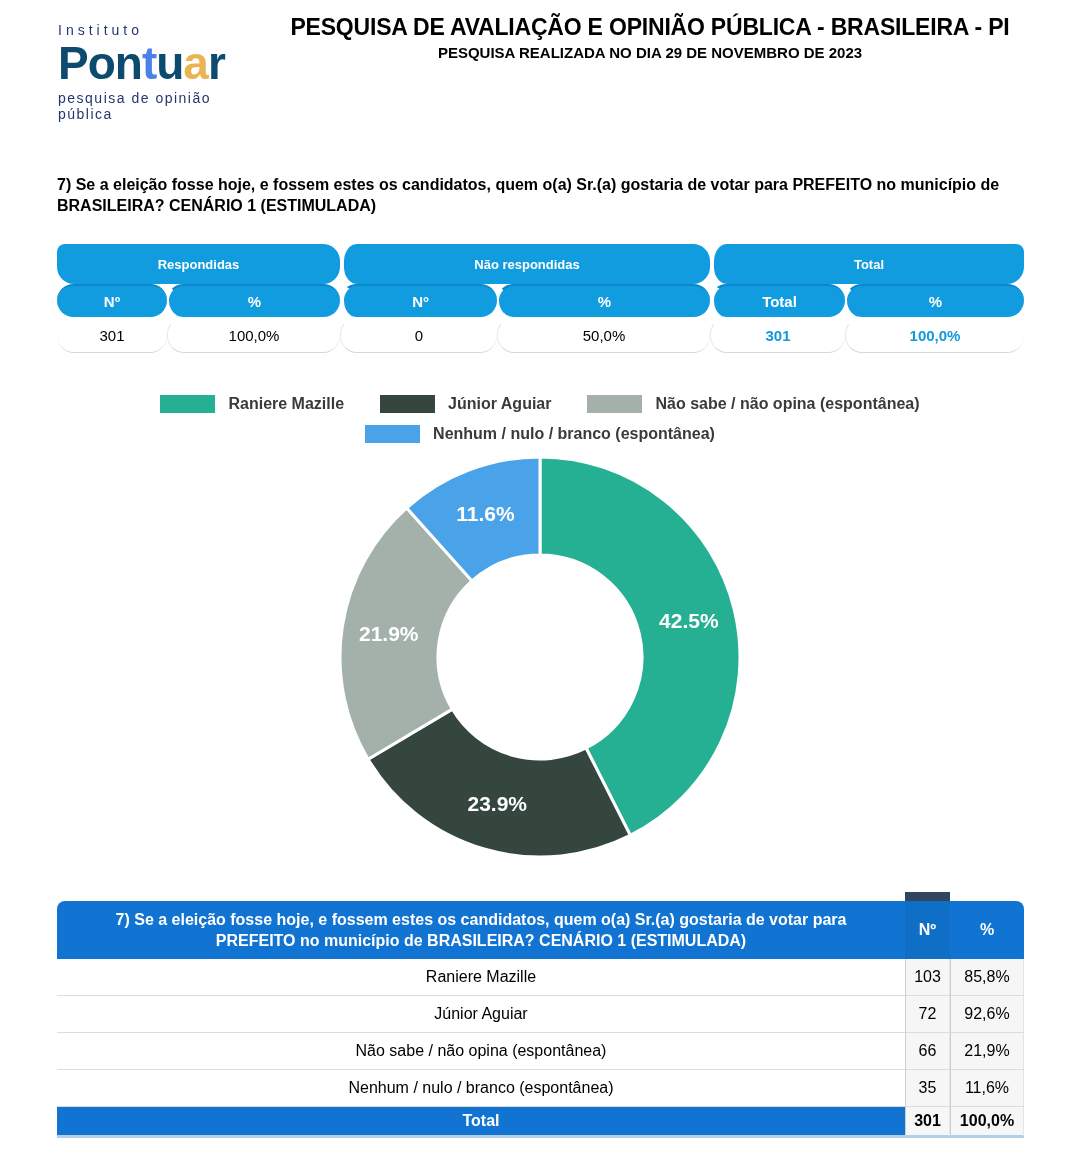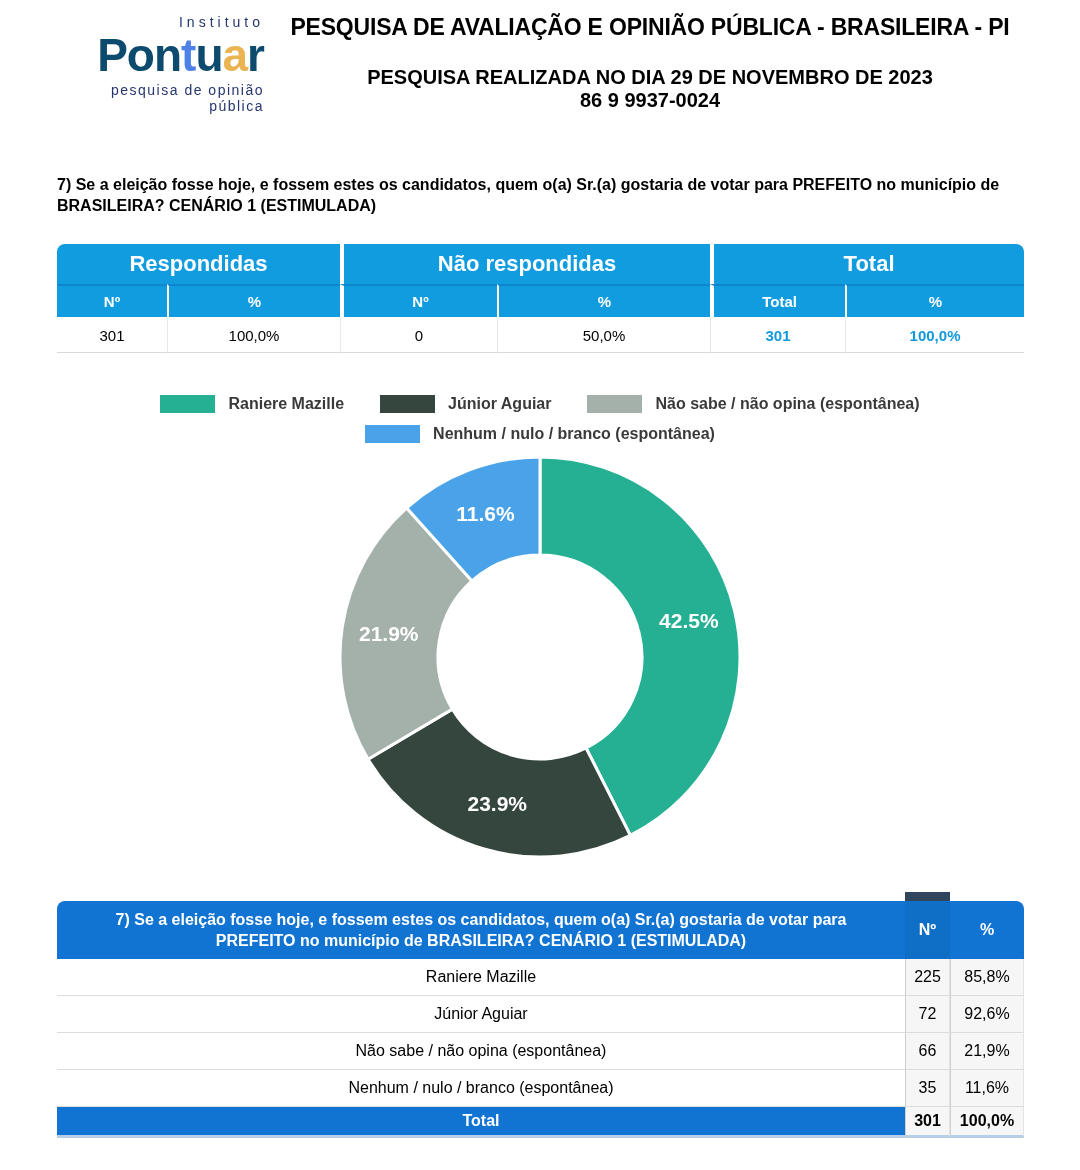--- a/index.html
+++ b/index.html
@@ -4,40 +4,40 @@
 <style>
   * { margin:0; padding:0; box-sizing:border-box; }
   html,body { background:#ffffff; }
   .page {
     width:1080px; height:1170px; background:#ffffff; position:relative;
     font-family:"Liberation Sans", sans-serif; color:#000; overflow:hidden;
   }
 
   
   .header { position:relative; height:152px; }
-  .logo { position:absolute; left:58px; top:14px; width:206px; text-align:right; }
+  .logo { position:absolute; left:58px; top:22px; width:206px; text-align:left; }
   .logo-top { font-size:14px; letter-spacing:4px; color:#24366f; font-weight:500; }
   .logo-brand { font-size:46px; font-weight:800; line-height:1.05; margin-top:1px; letter-spacing:-1px; }
   .logo-brand .navy { color:#0c4a6e; }
   .logo-brand .blue { color:#4c82e8; }
   .logo-brand .gold { color:#e9b451; }
   .logo-tagline { font-size:14px; color:#24366f; letter-spacing:1.5px; margin-top:3px; }
   .header-text { margin-left:272px; padding-right:52px; text-align:center; }
   .page-title { padding-top:14px; font-size:23px; font-weight:bold; letter-spacing:-0.2px; }
-  .subtitle { margin-top:25px; font-size:20px; font-weight:bold; line-height:23px; }
+  .subtitle { font-size:15px; font-weight:bold; line-height:23px; }
 
   
   .question { margin:22px 56px 0 57px; font-size:16px; font-weight:bold; line-height:21px; }
 
   
   table { border-collapse:separate; border-spacing:0; }
   .summary-table { margin:28px 0 0 57px; width:967px; table-layout:fixed; }
-  .summary-table th, .summary-table td { text-align:center; }
+  .summary-table th, .summary-table td { text-align:center;border-radius:17px; }
   .summary-table .grp {
-    background:#119cdf; color:#fff; font-size:22px; font-weight:bold; height:40px;
+    background:#119cdf; color:#fff; font-size:13px; font-weight:bold; height:40px;
   }
   .summary-table .grp + .grp { border-left:4px solid #ffffff; }
   .summary-table .grp:first-child { border-top-left-radius:8px; }
   .summary-table .grp:last-child { border-top-right-radius:8px; }
   .summary-table .sub {
     background:#119cdf; color:#fff; font-size:15px; font-weight:bold; height:33px;
     border-top:2px solid #0c86cc;
   }
   .summary-table .sub + .sub { border-left:2px solid #ffffff; }
   .summary-table .sub.grp-start { border-left:4px solid #ffffff; }
@@ -88,21 +88,20 @@
   <div class="header">
     <div class="logo">
       <div class="logo-top">Instituto</div>
       <div class="logo-brand"><span class="navy">Pon</span><span class="blue">t</span><span class="navy">u</span><span class="gold">a</span><span class="navy">r</span></div>
       <div class="logo-tagline">pesquisa de opinião pública</div>
     </div>
     <div class="header-text">
       <div class="page-title">PESQUISA DE AVALIAÇÃO E OPINIÃO PÚBLICA - BRASILEIRA - PI</div>
       <div class="subtitle">
         <div>PESQUISA REALIZADA NO DIA 29 DE NOVEMBRO DE 2023</div>
-        <div>86 9 9937-0024</div>
       </div>
     </div>
   </div>
 
   <div class="question">7) Se a eleição fosse hoje, e fossem estes os candidatos, quem o(a) Sr.(a) gostaria de votar para PREFEITO no município de BRASILEIRA? CENÁRIO 1 (ESTIMULADA)</div>
 
   <table class="summary-table">
     <colgroup>
       <col style="width:110px">
         <col style="width:173px">
@@ -181,21 +180,21 @@
           <col style="width:74px">
       </colgroup>
       <tbody>
           <tr>
         <th class="q-head">7) Se a eleição fosse hoje, e fossem estes os candidatos, quem o(a) Sr.(a) gostaria de votar para PREFEITO no município de BRASILEIRA? CENÁRIO 1 (ESTIMULADA)</th>
         <th class="n-head">Nº</th>
         <th class="p-head">%</th>
       </tr>
       <tr>
         <td>Raniere Mazille</td>
-        <td class="num">225</td>
+        <td class="num">103</td>
         <td class="num">85,8%</td>
       </tr>
       <tr>
         <td>Júnior Aguiar</td>
         <td class="num">72</td>
         <td class="num">92,6%</td>
       </tr>
       <tr>
         <td>Não sabe / não opina (espontânea)</td>
         <td class="num">66</td>

